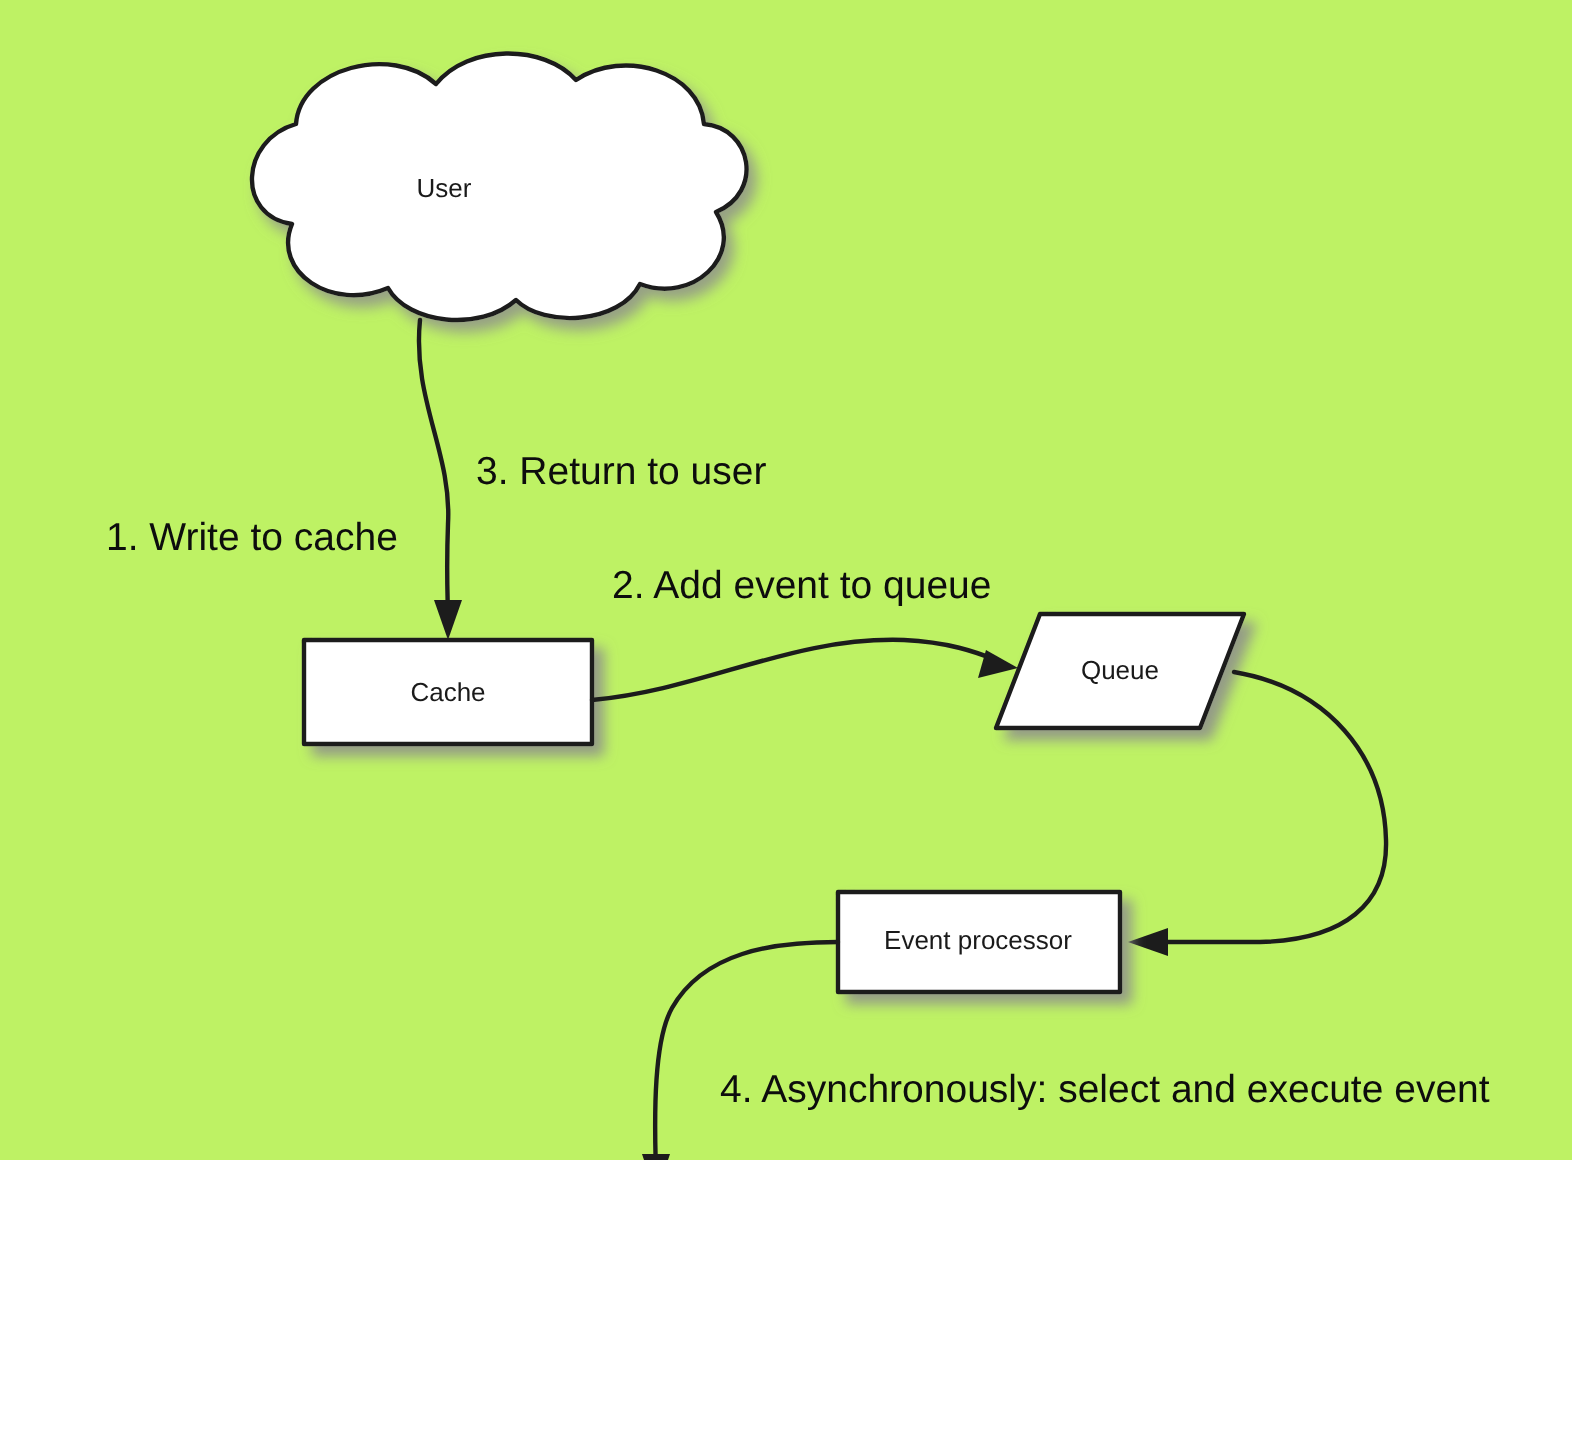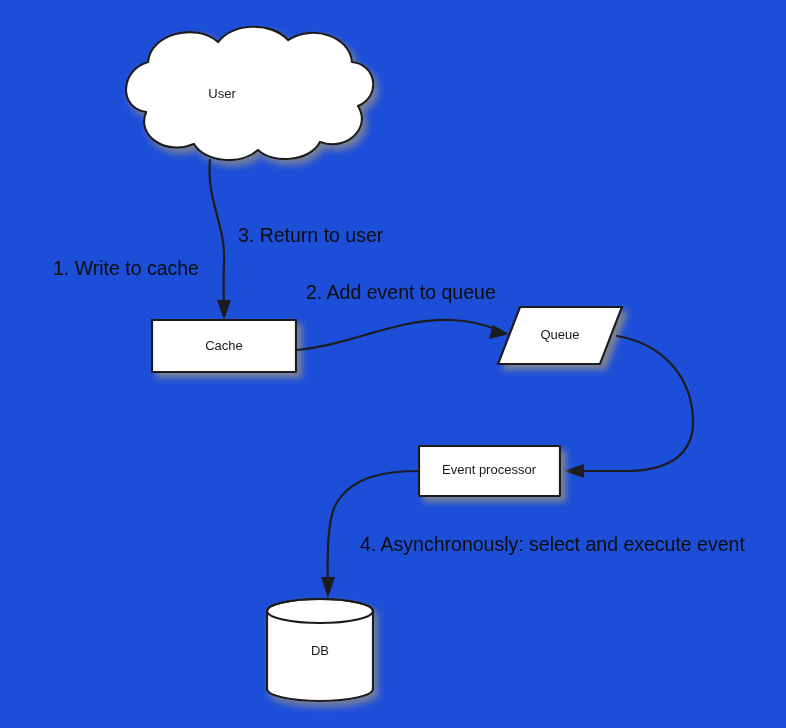--- a/index.html
+++ b/index.html
@@ -7,22 +7,22 @@
     padding: 0;
     background: #ffffff;
   }
   body {
     font-family: "Liberation Sans", sans-serif;
     -webkit-font-smoothing: antialiased;
   }
   #canvas {
     position: relative;
     width: 786px;
-    height: 728px;
-    background: #1d4ed8;
+    height: 580px;
+    background: #bef264;
     overflow: hidden;
   }
   #diagram-svg {
     position: absolute;
     left: 0;
     top: 0;
     width: 786px;
     height: 728px;
   }
   .node-label {

